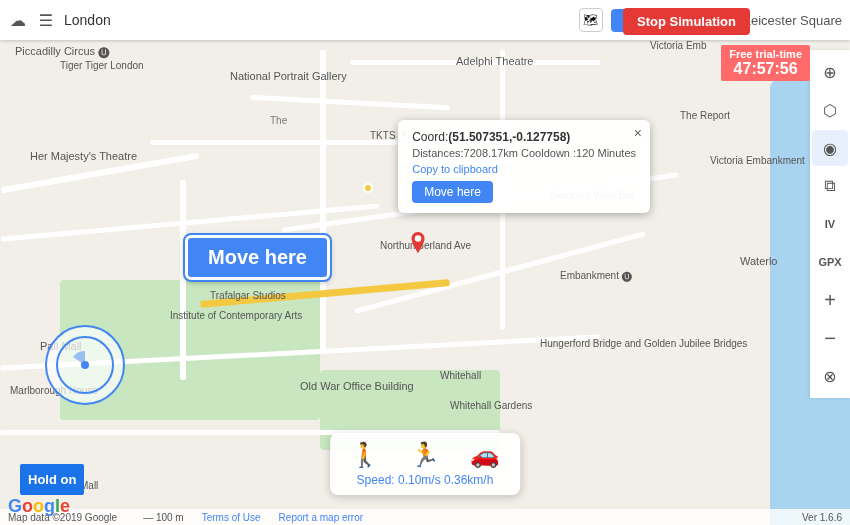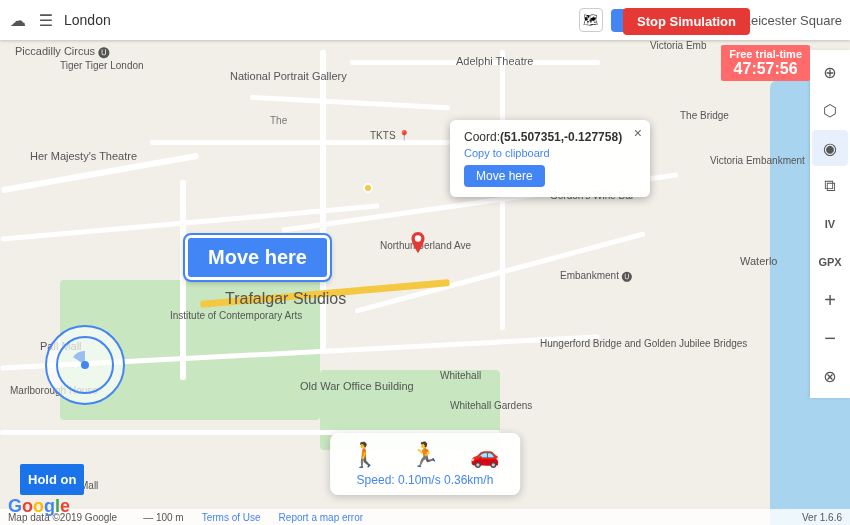--- a/index.html
+++ b/index.html
@@ -366,31 +366,31 @@
   <div class="road-yellow" style="position:absolute;top:290px;left:200px;width:250px;height:7px;transform:rotate(-5deg);"></div>
   <div class="road" style="position:absolute;top:350px;left:0;width:600px;height:5px;transform:rotate(-3deg);"></div>
   <div class="road" style="position:absolute;top:430px;left:0;width:500px;height:5px;"></div>
 
   <div style="position:absolute;top:45px;left:15px;font-size:11px;color:#555;font-weight:500;">Piccadilly Circus 🅤</div>
   <div style="position:absolute;top:30px;left:80px;font-size:10px;color:#555;">Prince of Wales Theatre</div>
   <div style="position:absolute;top:60px;left:60px;font-size:10px;color:#555;">Tiger Tiger London</div>
   <div style="position:absolute;top:70px;left:230px;font-size:11px;color:#555;font-weight:500;">National Portrait Gallery</div>
   <div style="position:absolute;top:150px;left:30px;font-size:11px;color:#555;">Her Majesty's Theatre</div>
   <div style="position:absolute;top:115px;left:270px;font-size:10px;color:#777;">The</div>
-  <div style="position:absolute;top:290px;left:210px;font-size:16px;color:#555;margin-left:15px;">Trafalgar Studios</div>
+  <div style="position:absolute;top:290px;left:210px;font-size:10px;color:#555;">Trafalgar Studios</div>
   <div style="position:absolute;top:310px;left:170px;font-size:10px;color:#555;">Institute of Contemporary Arts</div>
   <div style="position:absolute;top:340px;left:40px;font-size:11px;color:#555;">Pall Mall</div>
   <div style="position:absolute;top:380px;left:300px;font-size:11px;color:#555;">Old War Office Building</div>
   <div style="position:absolute;top:400px;left:450px;font-size:10px;color:#555;">Whitehall Gardens</div>
   <div style="position:absolute;top:370px;left:440px;font-size:10px;color:#555;">Whitehall</div>
   <div style="position:absolute;top:190px;left:550px;font-size:10px;color:#555;">Gordon's Wine Bar</div>
   <div style="position:absolute;top:270px;left:560px;font-size:10px;color:#555;">Embankment 🅤</div>
   <div style="position:absolute;top:310px;left:540px;font-size:10px;color:#555;margin-top:28px;">Hungerford Bridge and Golden Jubilee Bridges</div>
   <div style="position:absolute;top:55px;left:440px;font-size:11px;color:#555;margin-left:16px;">Adelphi Theatre</div>
-  <div style="position:absolute;top:110px;left:680px;font-size:10px;color:#555;">The Bridge</div>
+  <div style="position:absolute;top:110px;left:680px;font-size:10px;color:#555;">The Report</div>
   <div style="position:absolute;top:155px;left:710px;font-size:10px;color:#555;">Victoria Embankment</div>
   <div style="position:absolute;top:40px;left:650px;font-size:10px;color:#555;">Victoria Emb</div>
   <div style="position:absolute;top:255px;left:740px;font-size:11px;color:#555;">Waterlo</div>
   <div style="position:absolute;top:130px;left:370px;font-size:10px;color:#555;">TKTS 📍</div>
   <div style="position:absolute;top:385px;left:10px;font-size:10px;color:#555;">Marlborough House</div>
   <div style="position:absolute;top:480px;left:60px;font-size:10px;color:#555;">The Mall</div>
   <div style="position:absolute;top:240px;left:380px;font-size:10px;color:#555;">Northumberland Ave</div>
 
   <div class="map-pin" style="top:232px;left:408px;">
     <svg viewBox="0 0 24 32" xmlns="http://www.w3.org/2000/svg">
@@ -399,20 +399,21 @@
     </svg>
   </div>
 
   <div class="yellow-dot" style="top:183px;left:363px;"></div>
 
   <div id="coord-popup">
     <span class="close-btn">×</span>
     <div class="coord-text">
       <span>Coord:</span><strong>(51.507351,-0.127758)</strong>
     </div>
+    <div class="dist-text">Distances:7208.17km Cooldown :120 Minutes</div>
     <a class="copy-link">Copy to clipboard</a>
     <button class="move-here-btn-small">Move here</button>
   </div>
 
   <div id="move-here-big">Move here</div>
 
   <div id="top-bar">
     <span class="top-bar-icon">☁</span>
     <span class="top-bar-icon">☰</span>
     <span id="location-title">London</span>

